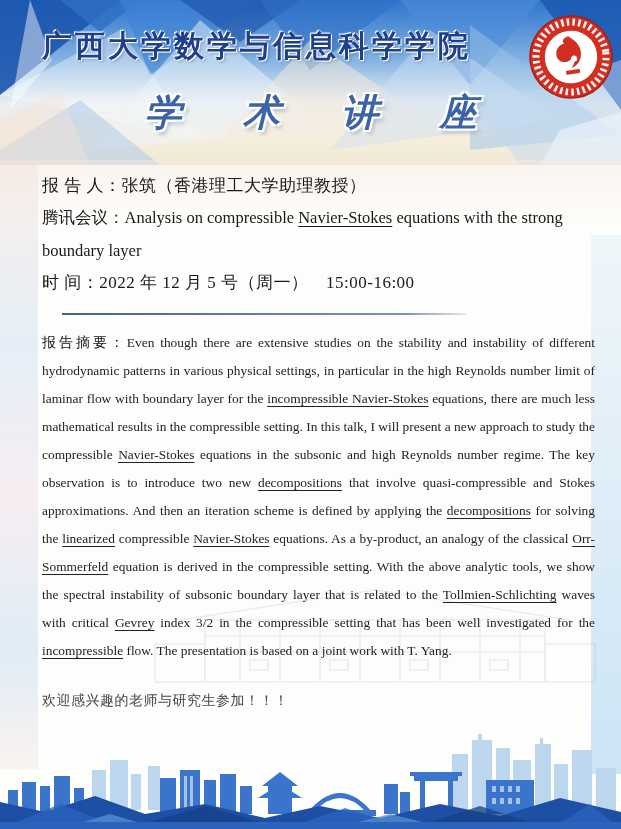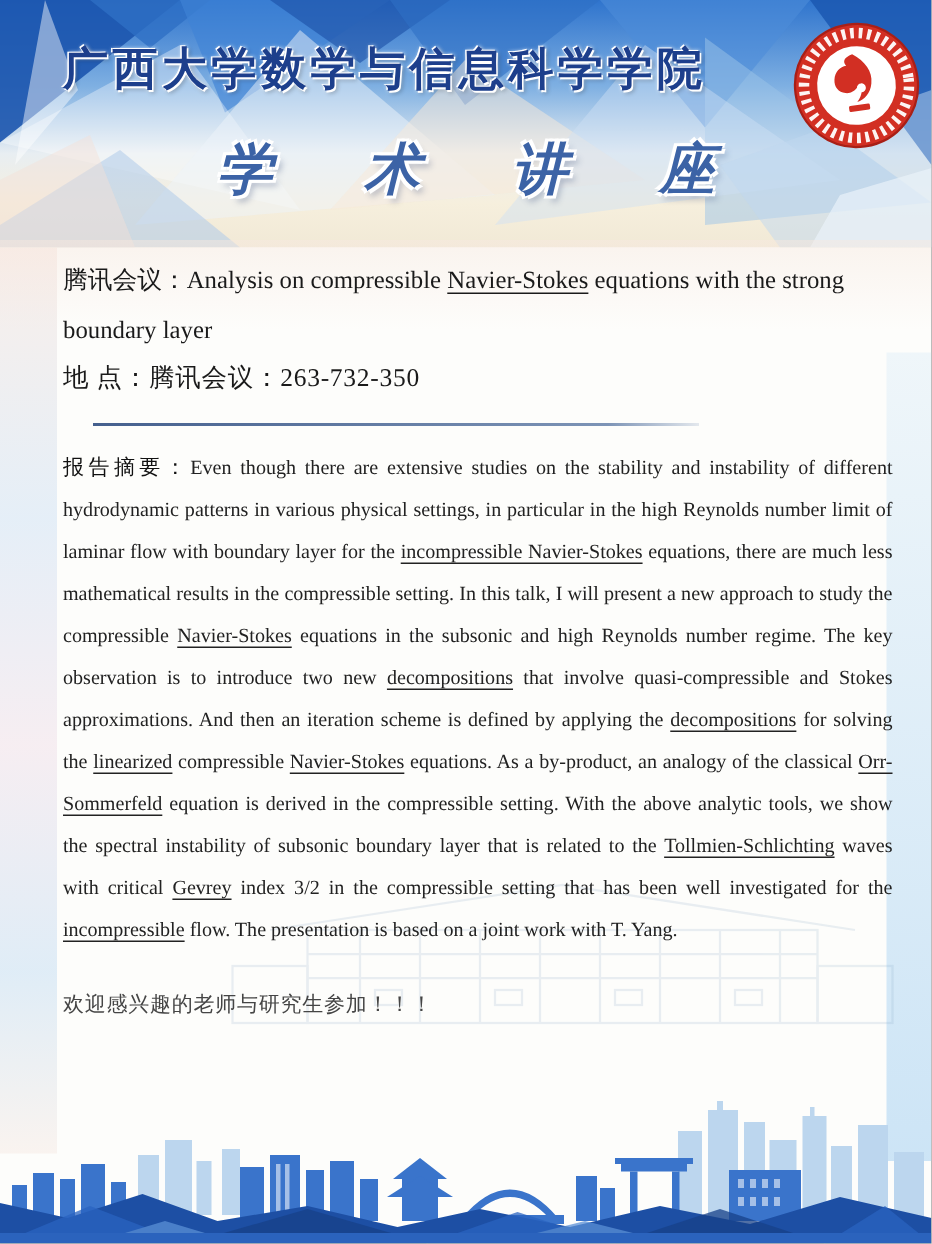--- a/index.html
+++ b/index.html
@@ -130,25 +130,26 @@
       <rect x="395" y="76" width="50" height="38"></rect>
       <rect x="100" y="92" width="18" height="10"></rect>
       <rect x="180" y="92" width="18" height="10"></rect>
       <rect x="260" y="92" width="18" height="10"></rect>
       <rect x="340" y="92" width="18" height="10"></rect>
     </g>
   </svg>
 
   <div class="content">
 
+    <p class="info"><span>报 告 人：</span><span>张筑（香港理工大学助理教授）</span></p>
 
     <p class="info-title"><span>腾讯会议：</span><span><span>Analysis on compressible </span><span class="sq">Navier-Stokes</span><span> equations with the strong boundary layer</span></span></p>
 
-
-    <p class="info"><span>地 点：</span><span>腾讯会议：263-732-350</span></p>
+    <p class="info"><span>时 间：</span><span>2022 年 12 月 5 号（周一）　15:00-16:00</span></p>
+
 
     <div class="divider"></div>
 
     <p class="abstract"><span class="para-label">报告摘要：</span><span><span>Even though there are extensive studies on the stability and instability of different hydrodynamic patterns in various physical settings, in particular in the high Reynolds number limit of laminar flow with boundary layer for the </span><span class="sq">incompressible Navier-Stokes</span><span> equations, there are much less mathematical results in the compressible setting. In this talk, I will present a new approach to study the compressible </span><span class="sq">Navier-Stokes</span><span> equations in the subsonic and high Reynolds number regime. The key observation is to introduce two new </span><span class="sq">decompositions</span><span> that involve quasi-compressible and Stokes approximations. And then an iteration scheme is defined by applying the </span><span class="sq">decompositions</span><span> for solving the </span><span class="sq">linearized</span><span> compressible </span><span class="sq">Navier-Stokes</span><span> equations. As a by-product, an analogy of the classical </span><span class="sq">Orr-Sommerfeld</span><span> equation is derived in the compressible setting. With the above analytic tools, we show the spectral instability of subsonic boundary layer that is related to the </span><span class="sq">Tollmien-Schlichting</span><span> waves with critical </span><span class="sq">Gevrey</span><span> index 3/2 in the compressible setting that has been well investigated for the </span><span class="sq">incompressible</span><span> flow. The presentation is based on a joint work with T. Yang.</span></span></p>
 
 
     <p class="welcome">欢迎感兴趣的老师与研究生参加！！！</p>
   </div>
 
   <svg class="skyline" width="621" height="95" viewBox="0 0 621 95">

